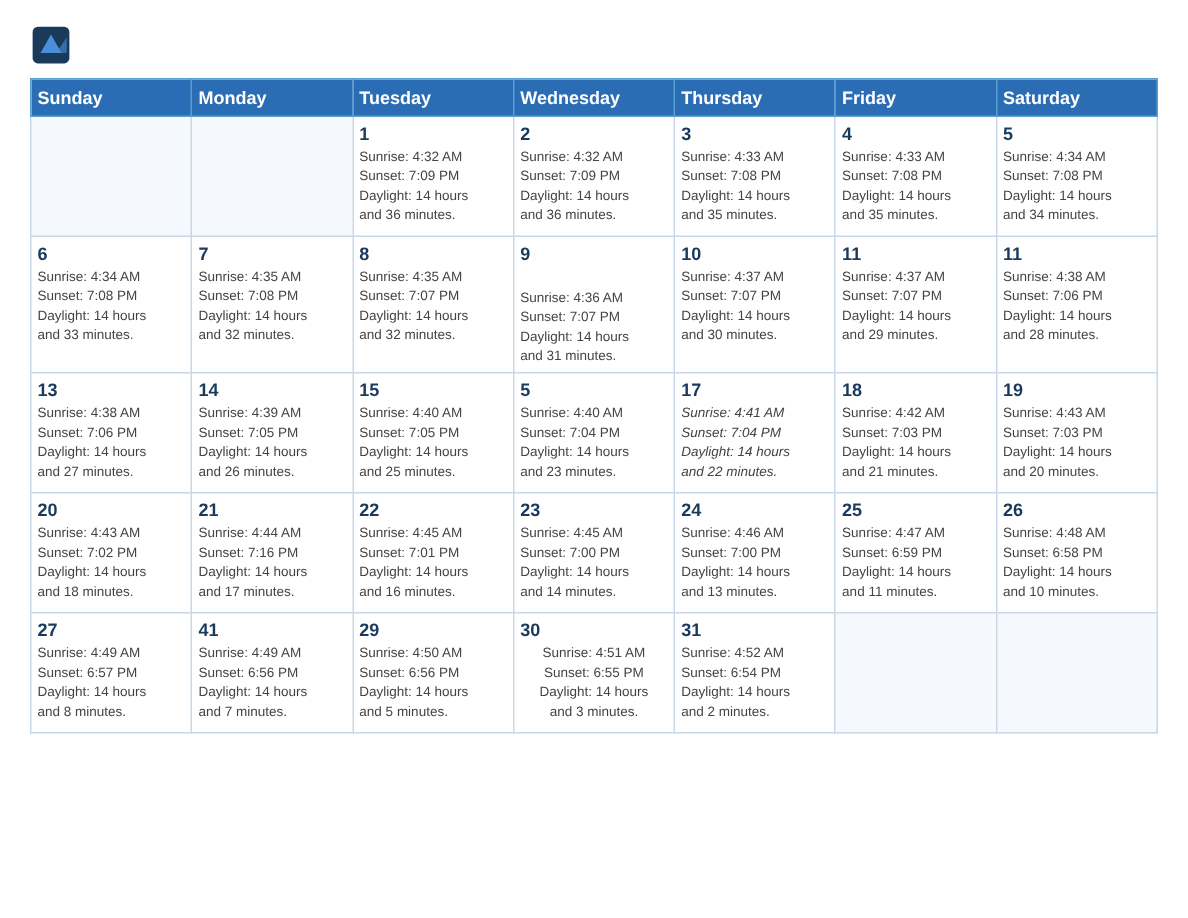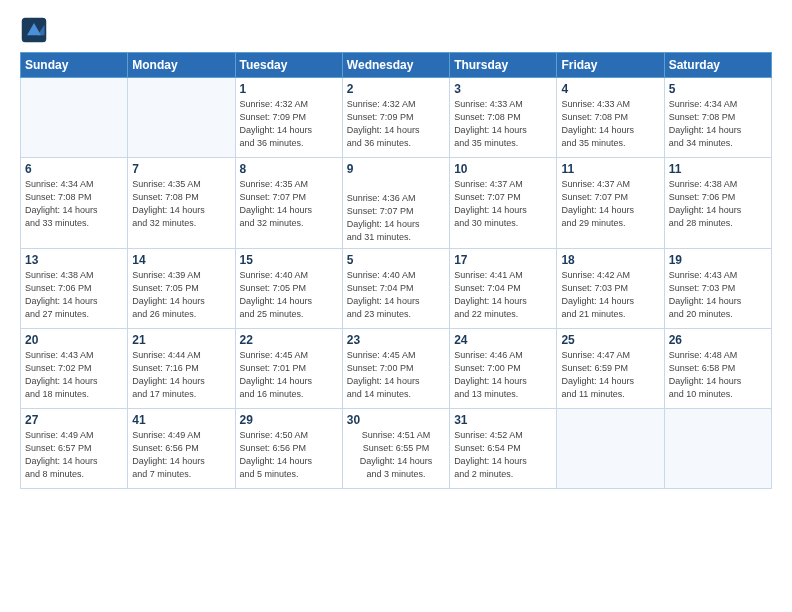--- a/index.html
+++ b/index.html
@@ -241,21 +241,21 @@
           </td>
           <td>
             <span class="day-num">5</span>
             <div class="day-info" style="white-space: pre-line;">Sunrise: 4:40 AM
 Sunset: 7:04 PM
 Daylight: 14 hours
 and 23 minutes.</div>
           </td>
           <td>
             <span class="day-num">17</span>
-            <div class="day-info" style="white-space: pre-line;">Sunrise: 4:41 AM
+            <div class="day-info" style="white-space: pre-line; font-style: italic;">Sunrise: 4:41 AM
 Sunset: 7:04 PM
 Daylight: 14 hours
 and 22 minutes.</div>
           </td>
           <td>
             <span class="day-num">18</span>
             <div class="day-info" style="white-space: pre-line;">Sunrise: 4:42 AM
 Sunset: 7:03 PM
 Daylight: 14 hours
 and 21 minutes.</div>

